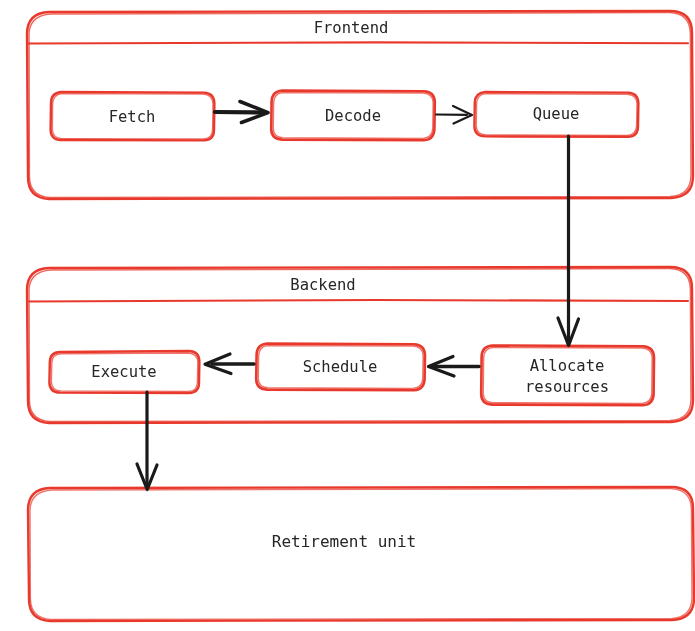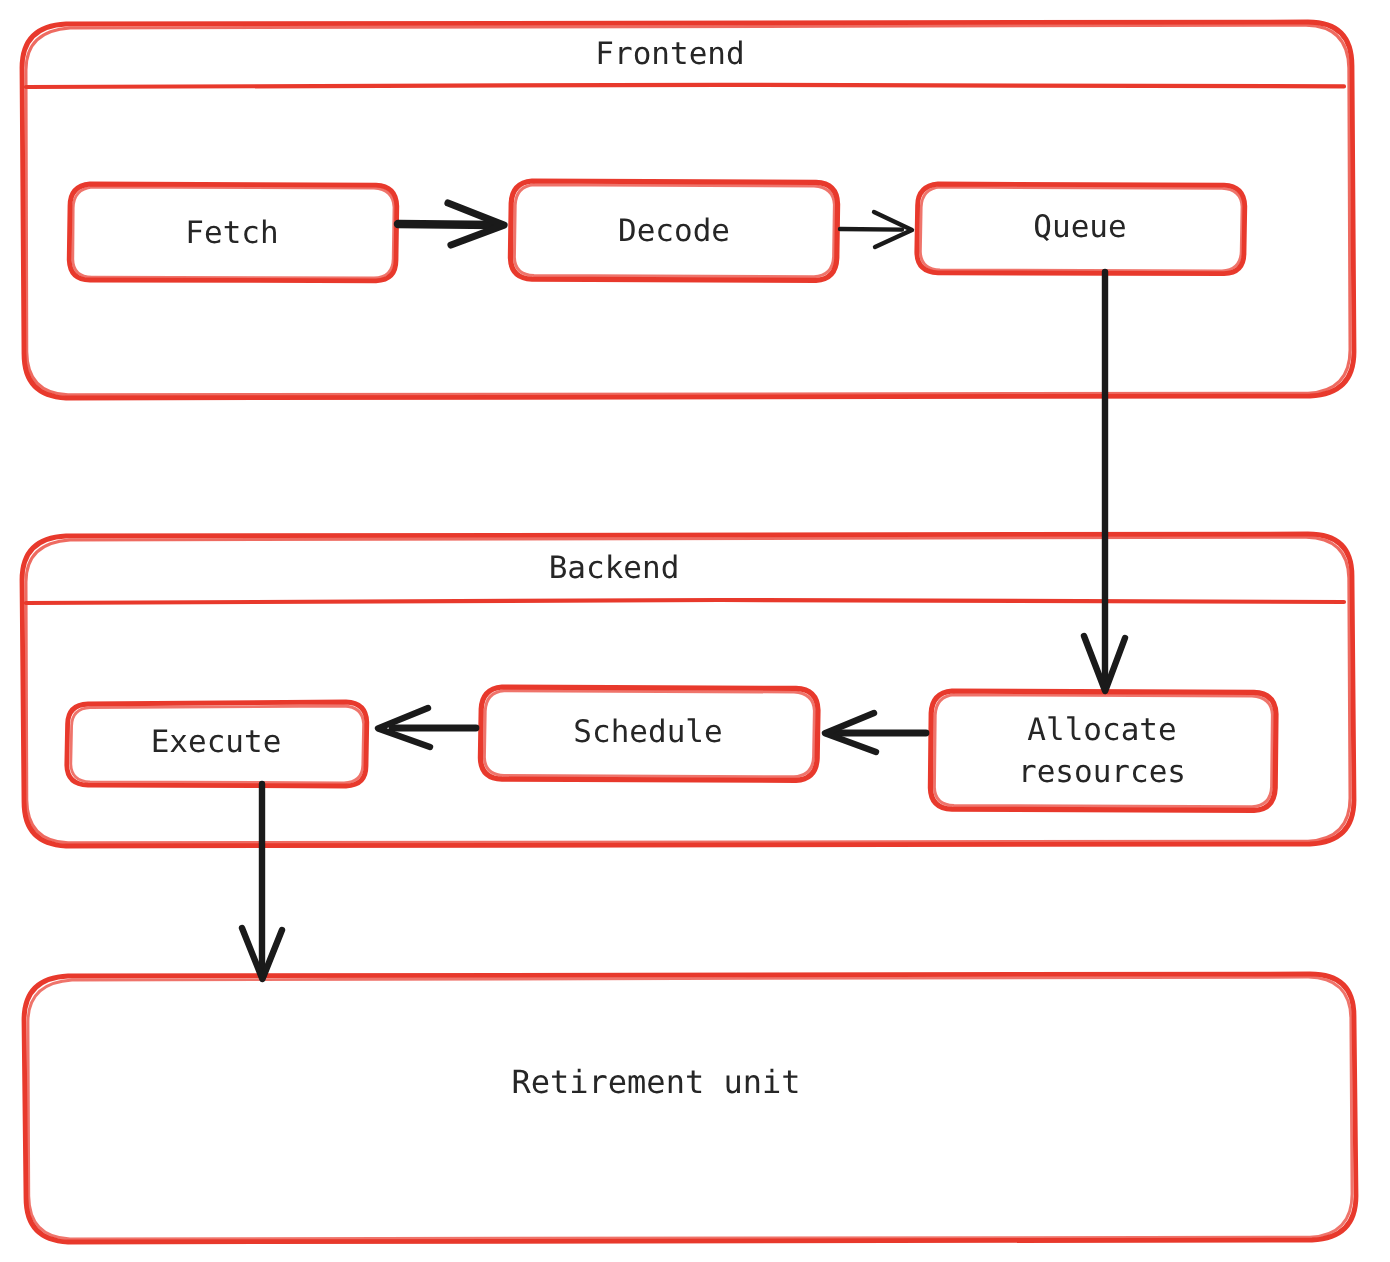--- a/index.html
+++ b/index.html
@@ -9,21 +9,21 @@
   }
   body {
     width: 695px;
     height: 631px;
     position: relative;
     overflow: hidden;
     font-family: "DejaVu Sans Mono", "Liberation Mono", monospace;
   }
   #diagram-root {
     position: absolute;
-    left: 0;
+    left: 16px;
     top: 0;
     width: 596px;
     height: 631px;
   }
   svg#diagram-svg {
     position: absolute;
     left: 0;
     top: 0;
     width: 695px;
     height: 631px;

